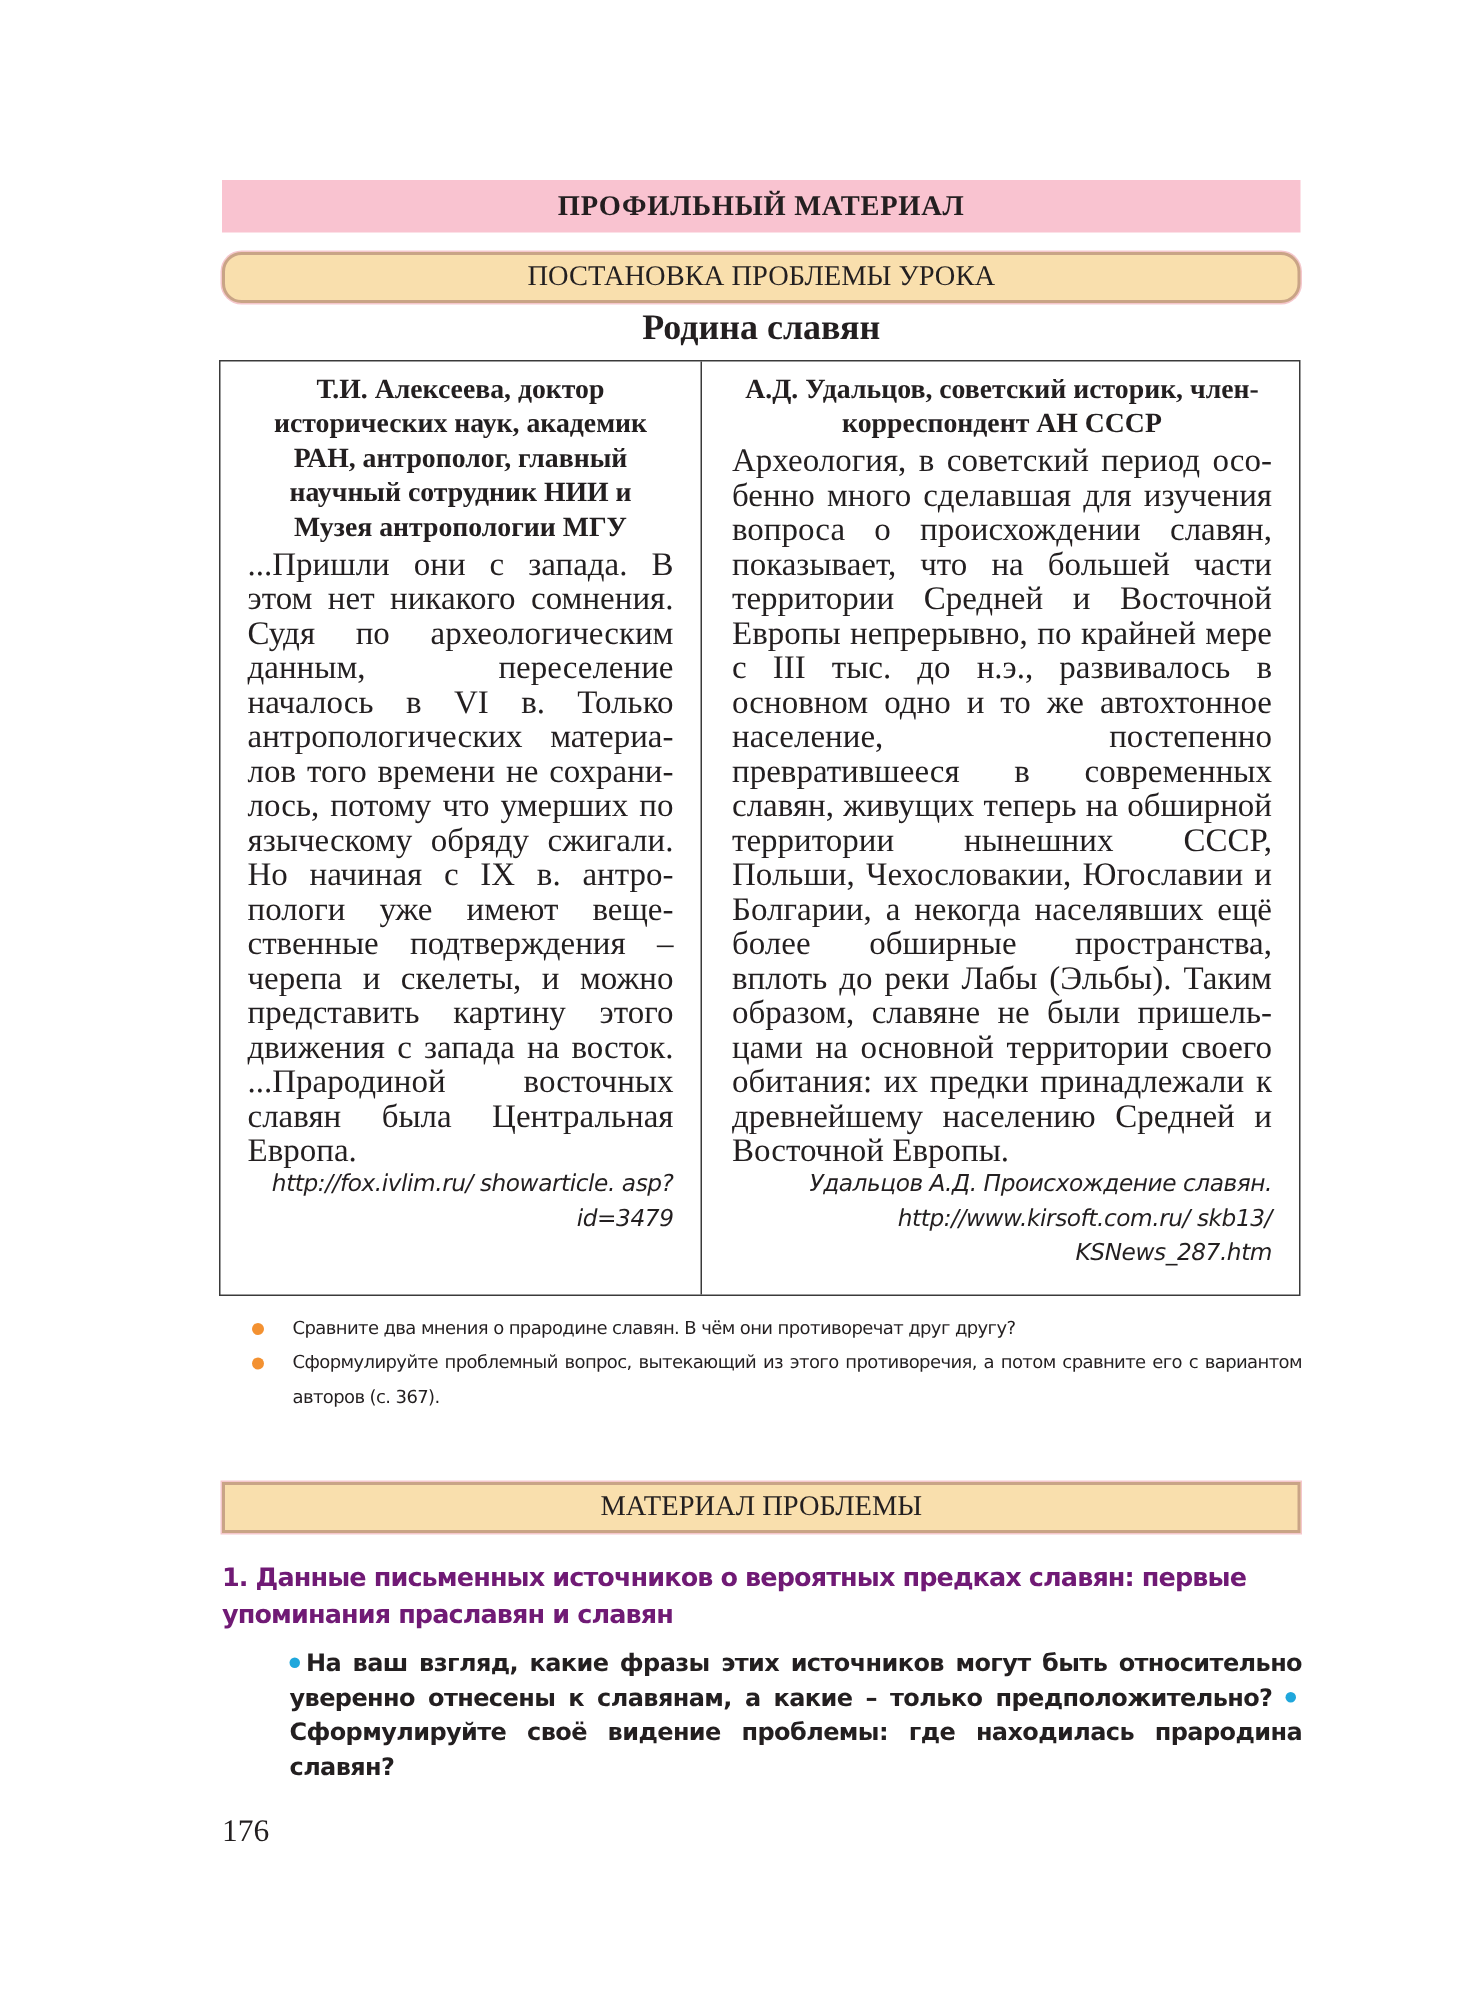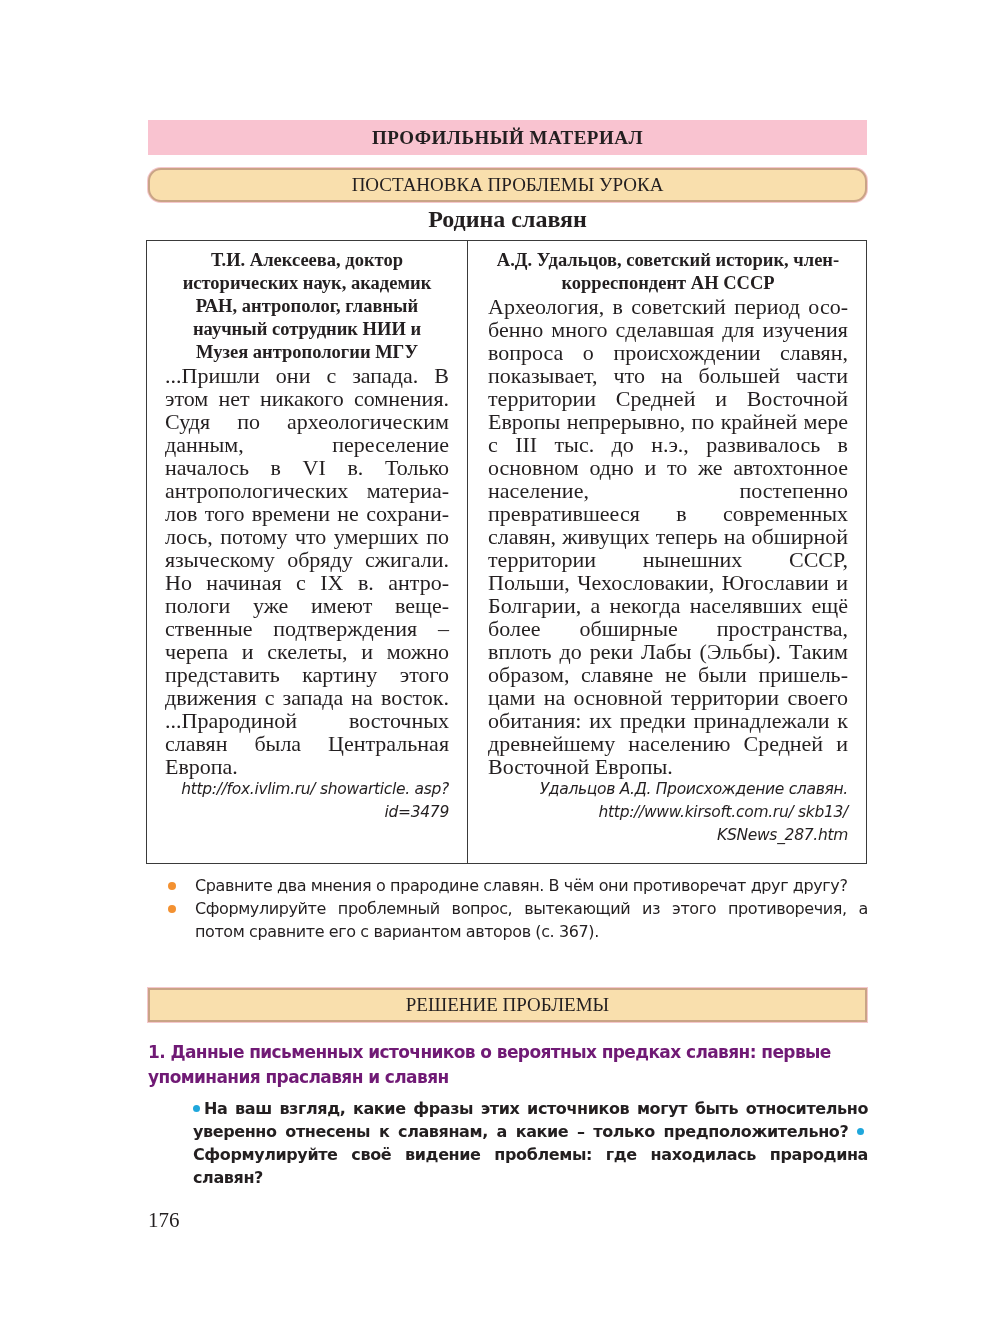--- a/index.html
+++ b/index.html
@@ -43,21 +43,21 @@
   .quote {
     font-family: "Liberation Serif", serif; font-size: 22px; line-height: 23px; text-align: justify; hyphens: manual;
   }
   .cite {
     font-family: "DejaVu Sans", sans-serif; font-style: italic; font-size: 15.5px; line-height: 23px; text-align: right; letter-spacing: -0.3px;
   }
 
   .tasks { position: absolute; left: 166px; top: 874px; width: 702px; }
   .task {
     position: relative; padding-left: 29px;
-    font-family: "DejaVu Sans", sans-serif; font-size: 16px; line-height: 23px; text-align: justify; letter-spacing: -0.4px;
+    font-family: "DejaVu Sans", sans-serif; font-size: 12px; line-height: 23px; text-align: justify; letter-spacing: -0.4px;
     color: #231f20;
   }
   .bullet-orange {
     position: absolute; left: 2px; top: 8px; width: 8px; height: 8px; border-radius: 50%;
     background: #f39131;
   }
 
   .section-heading {
     position: absolute; left: 148px; top: 1040px; width: 719px;
     font-family: "DejaVu Sans", sans-serif; font-weight: bold; font-size: 17px; line-height: 25px; letter-spacing: -0.6px;
@@ -111,21 +111,21 @@
       <span class="bullet-orange"></span>
       <span>Сравните два мнения о прародине славян. В чём они противоречат друг другу?</span>
     </div>
     <div class="task">
       <span class="bullet-orange"></span>
       <span>Сформулируйте проблемный вопрос, вытекающий из этого противоре­чия, а потом сравните его с вариантом авторов (с. 367).</span>
     </div>
   </div>
 
   <div class="banner-tan b2">
-    <span>РЕШЕНИЕ ПРОБЛЕМЫ</span>
+    <span>МАТЕРИАЛ ПРОБЛЕМЫ</span>
   </div>
 
   <div class="section-heading">1. Данные письменных источников о вероятных предках славян: первые упоминания праславян и славян</div>
 
   <div class="question">
     <span class="bullet-blue"></span><span>На ваш взгляд, какие фразы этих источников могут быть относитель­но уверенно отнесены к славянам, а какие – только предположитель­но?</span>
     <span class="bullet-blue"></span><span>Сформулируйте своё видение проблемы: где находилась праро­дина славян?</span>
   </div>
 
   <div class="page-number">176</div>

